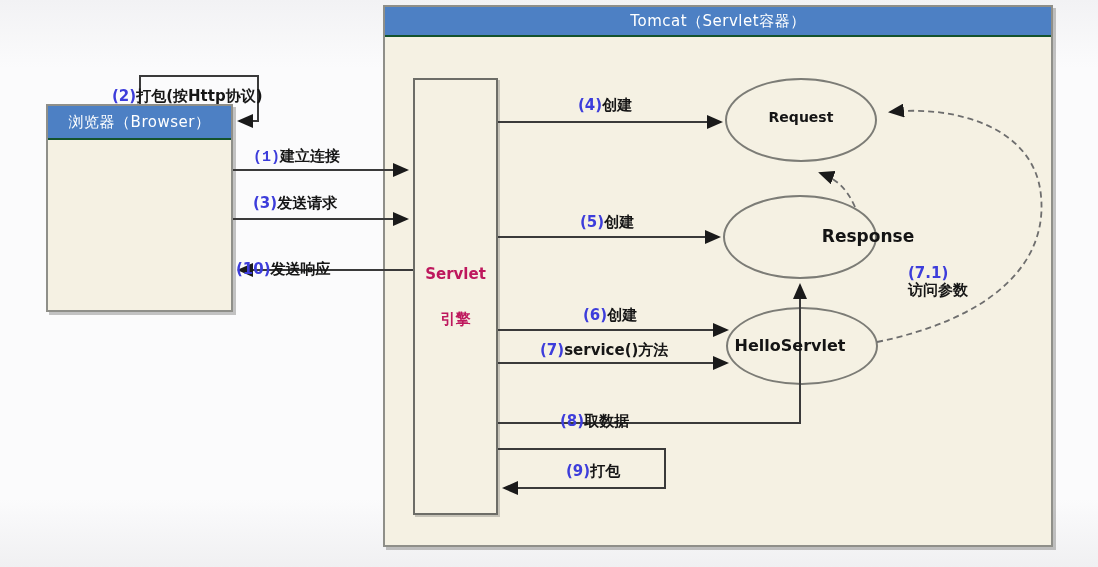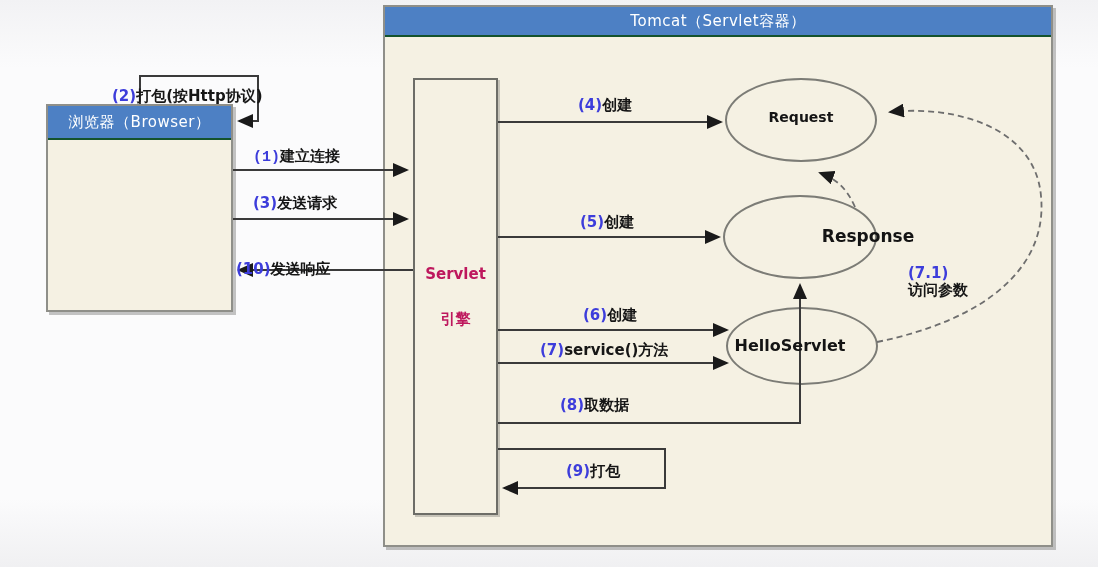--- a/index.html
+++ b/index.html
@@ -141,21 +141,21 @@
   </div>
   <div class="step" style="left:580px;top:213px;">
     <span class="num">(5)</span><span>创建</span>
   </div>
   <div class="step" style="left:583px;top:306px;">
     <span class="num">(6)</span><span>创建</span>
   </div>
   <div class="step" style="left:540px;top:341px;">
     <span class="num">(7)</span><span>service()方法</span>
   </div>
-  <div class="step" style="left:560px;top:396px;">
+  <div class="step" style="left:560px;top:412px;">
     <span class="num">(8)</span><span>取数据</span>
   </div>
   <div class="step" style="left:566px;top:462px;">
     <span class="num">(9)</span><span>打包</span>
   </div>
   <div class="step two-line" style="left:908px;top:265px;">
     <span class="num">(7.1)</span>
     <span>访问参数</span>
   </div>
 

